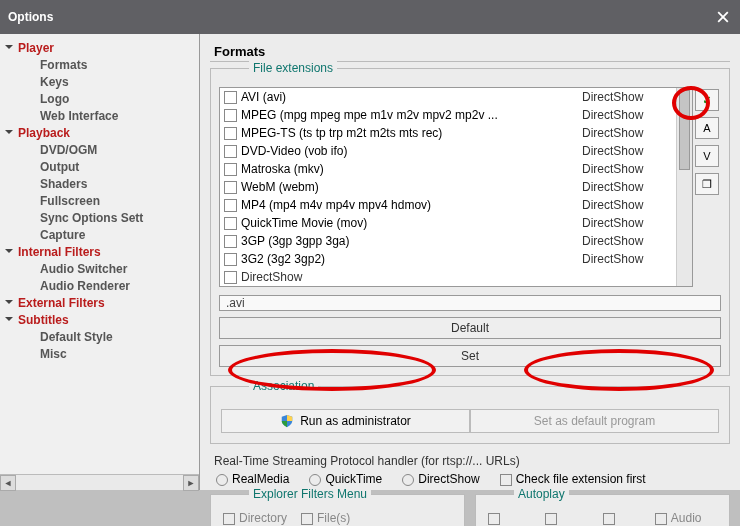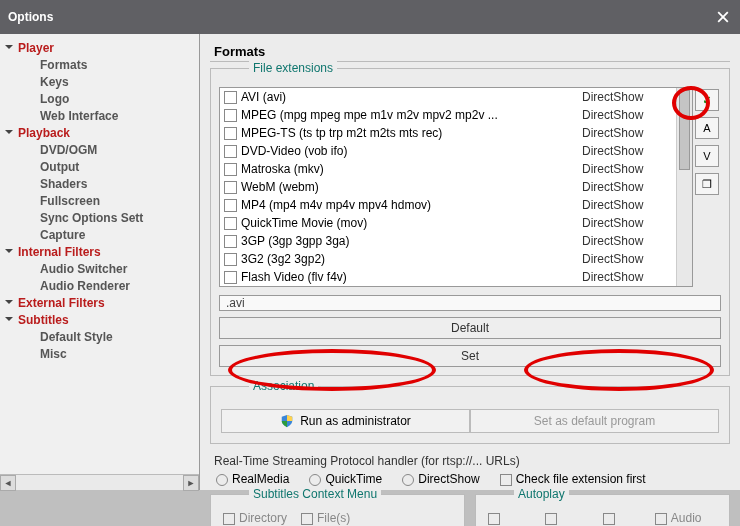--- a/index.html
+++ b/index.html
@@ -170,21 +170,20 @@
                 <span class="label">3GP (3gp 3gpp 3ga)</span>
                 <span class="filter">DirectShow</span>
               </div>
               <div class="fmt-row">
                 <span class="chk"></span>
                 <span class="label">3G2 (3g2 3gp2)</span>
                 <span class="filter">DirectShow</span>
               </div>
               <div class="fmt-row">
                 <span class="chk"></span>
-                <span class="label">Flash Video (flv f4v)</span>
                 <span class="filter">DirectShow</span>
               </div>
             </div>
           <div class="fmt-scroll">
               <div class="thumb"></div>
             </div>
         </div>
         <div class="fmt-side-btns" id="side-btns">
             <div class="sidebtn" style="color: rgb(26, 138, 26); font-weight: 700;">✓</div>
             <div class="sidebtn">A</div>
@@ -219,21 +218,21 @@
     <div style="margin:2px 0 4px 4px; color:#333;">Real-Time Streaming Protocol handler (for rtsp://... URLs)</div>
     <div class="rtsp-row" style="margin-bottom:8px;">
       <label><span class="radio"></span><span>RealMedia</span></label>
       <label><span class="radio"></span><span>QuickTime</span></label>
       <label><span class="radio"></span><span>DirectShow</span></label>
       <label><span class="check"></span><span>Check file extension first</span></label>
     </div>
 
     <div class="two-col">
       <div class="group">
-        <span class="legend">Subtitles Context Menu</span>
+        <span class="legend">Explorer Filters Menu</span>
         <div class="inline-opts">
           <label><span class="check"></span><span>Directory</span></label>
           <label><span class="check"></span><span>File(s)</span></label>
         </div>
       </div>
       <div class="group">
         <span class="legend">Autoplay</span>
         <div class="inline-opts">
           <label><span class="check"></span><span>Video</span></label>
           <label><span class="check"></span><span>Music</span></label>

